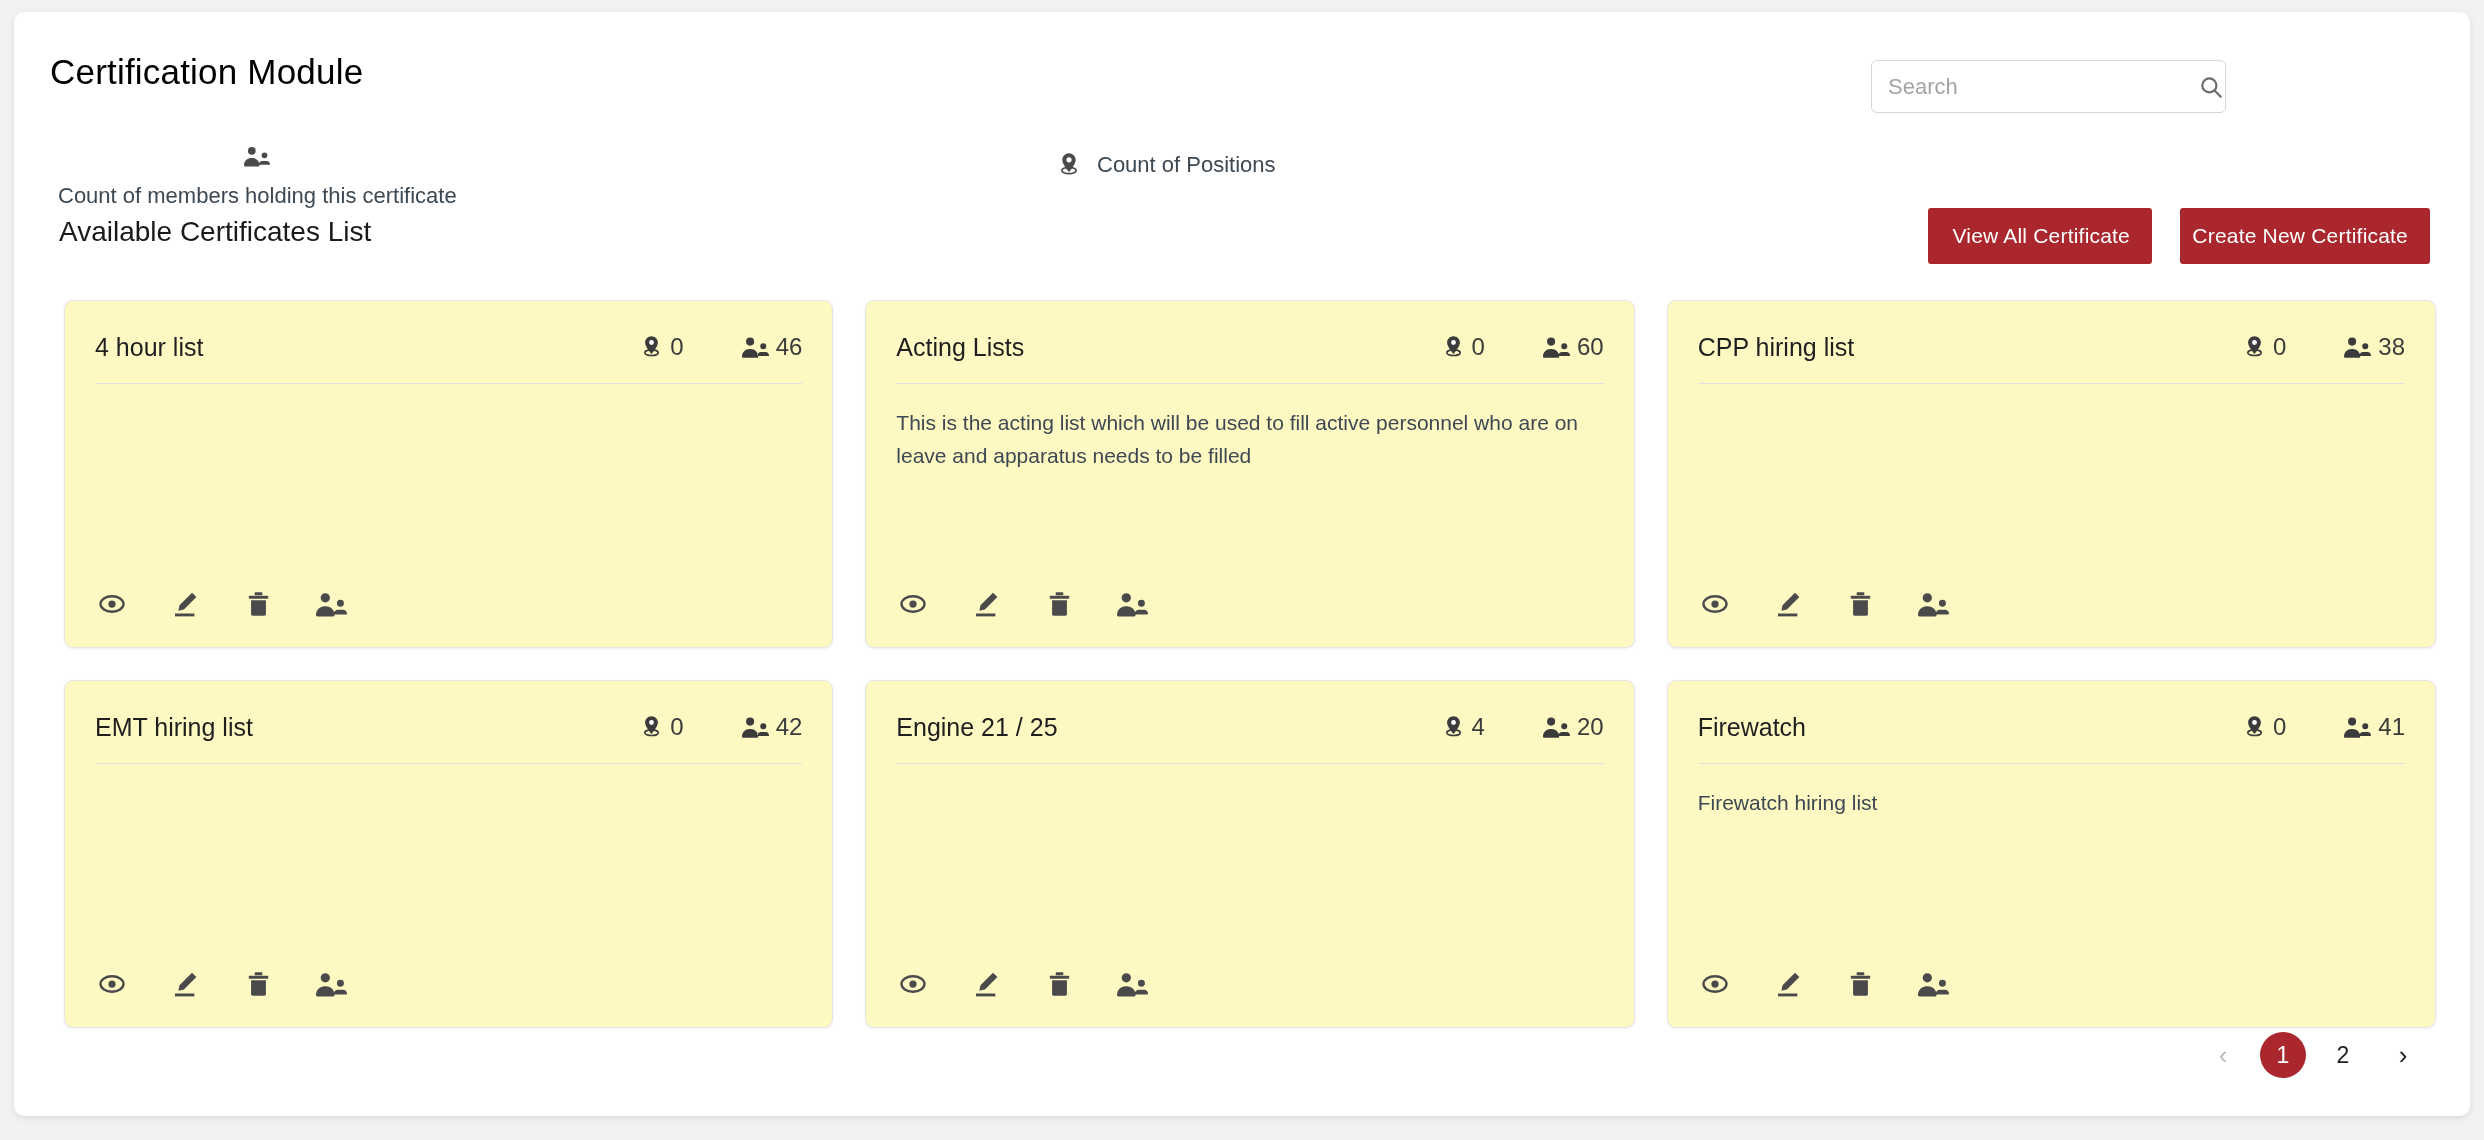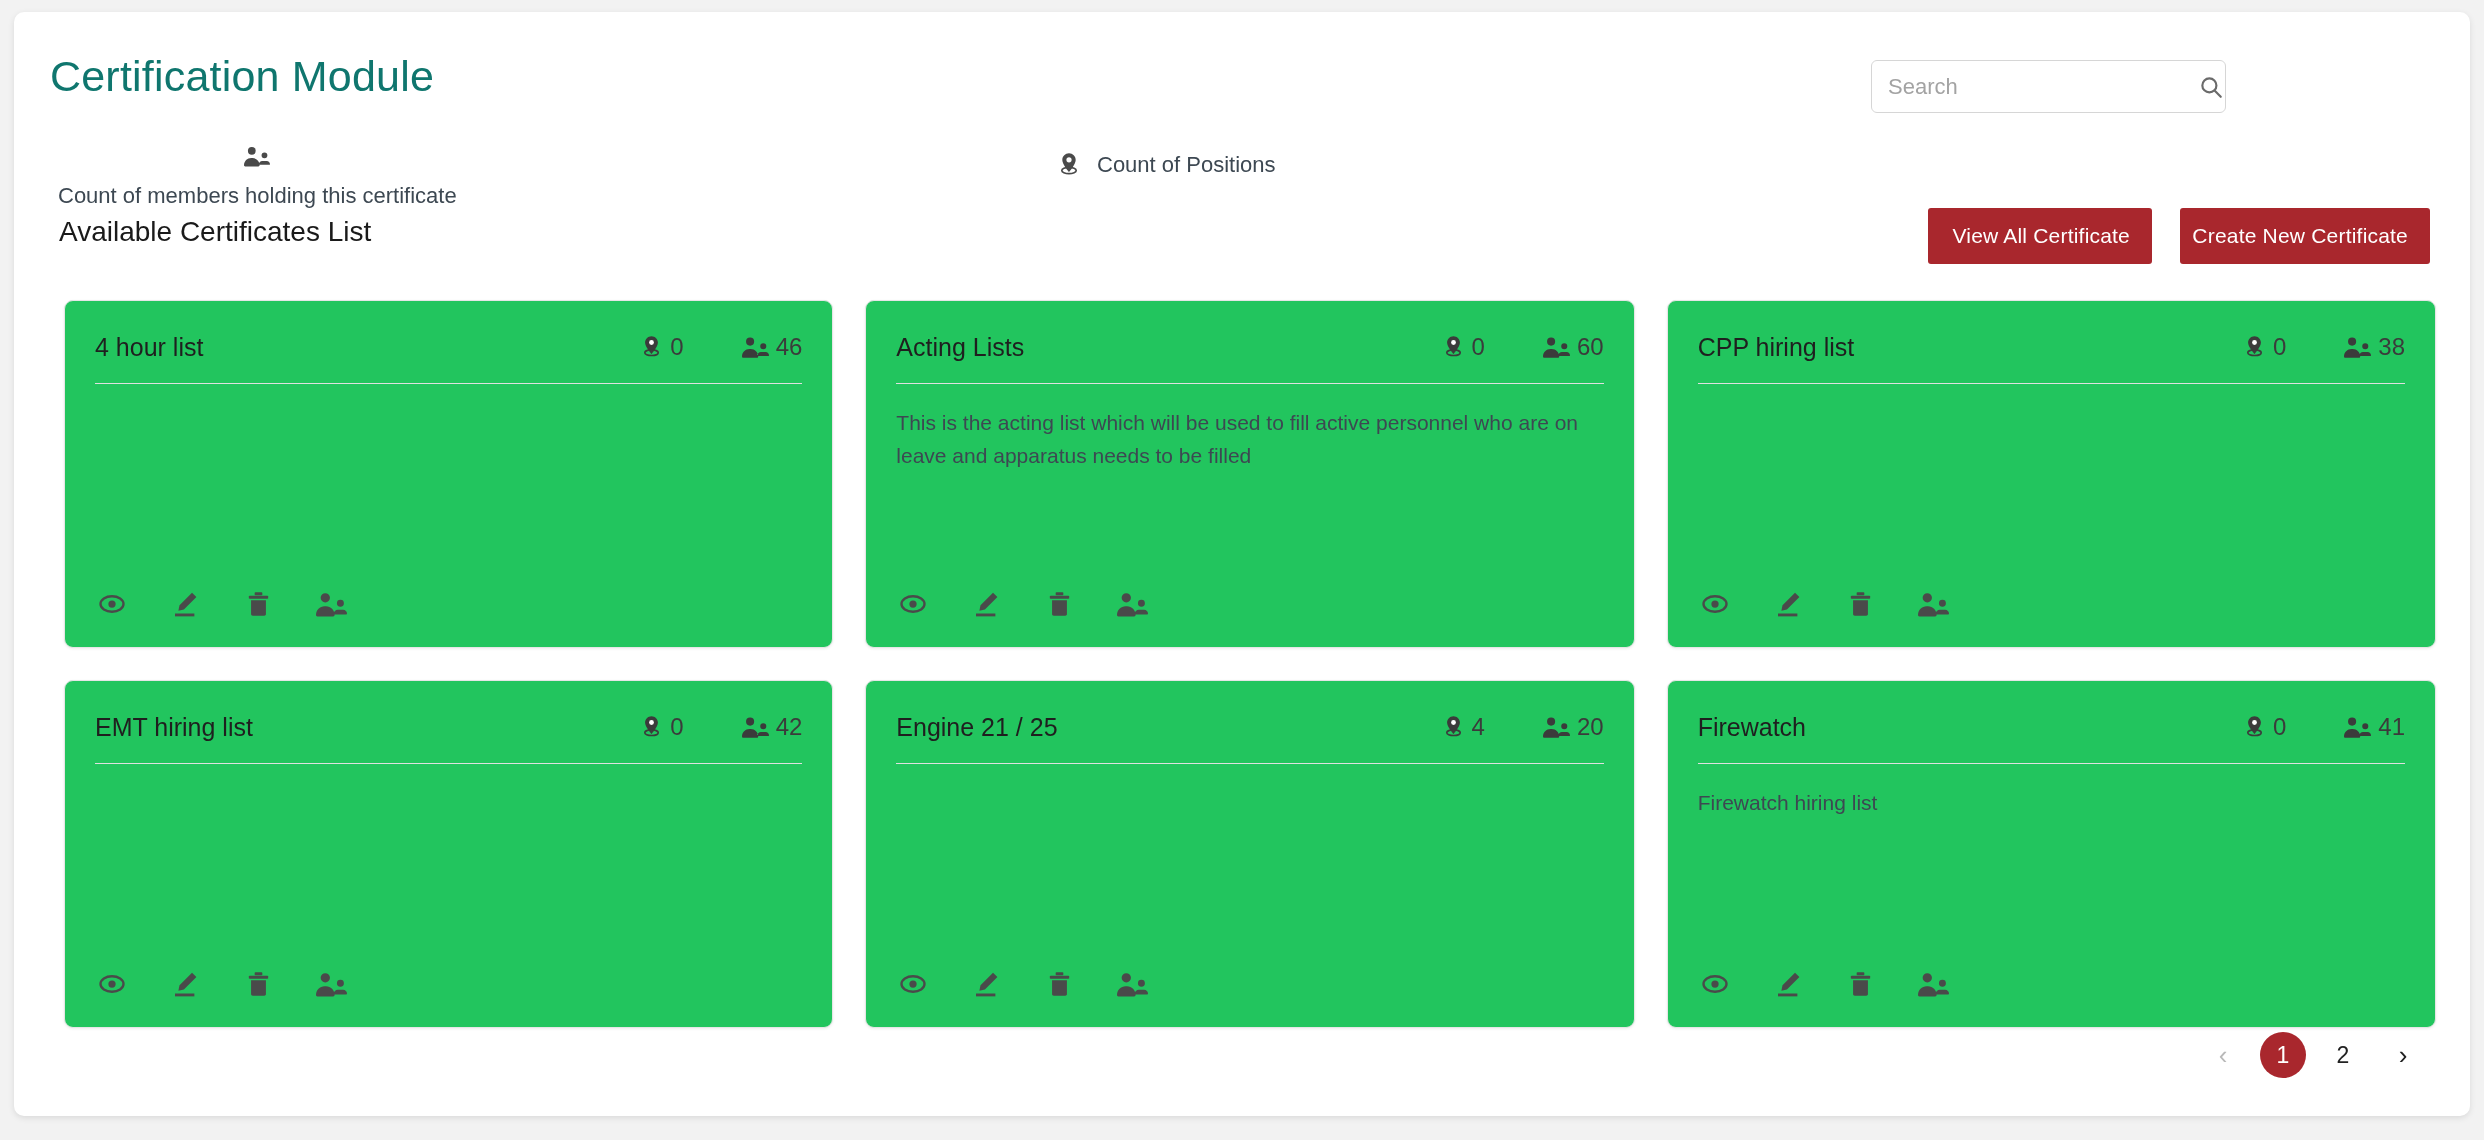--- a/index.html
+++ b/index.html
@@ -30,23 +30,23 @@
   .header-row {
     position: absolute;
     left: 0; top: 0;
     width: 100%;
     height: 110px;
   }
   .page-title {
     position: absolute;
     left: 36px;
     top: 40px;
-    font-size: 43px;
+    font-size: 35px;
     font-weight: 400;
-    color: #0f766e;
+    color: #000000;
     letter-spacing: 0.2px;
     white-space: nowrap;
   }
   .search-wrap {
     position: absolute;
     left: 1857px;
     top: 48px;
     width: 355px;
     height: 53px;
     border: 1px solid #d6d6d6;
@@ -140,21 +140,21 @@
   .cards-grid {
     position: absolute;
     left: 50px;
     top: 288px;
     width: 2372px;
     display: grid;
     grid-template-columns: repeat(3, 1fr);
     gap: 32px 32px;
   }
   .cert-card {
-    background: #22c55e;
+    background: #fef9c3;
     border: 1px solid #e6e6e6;
     border-radius: 9px;
     box-shadow: 0 1px 3px rgba(0,0,0,0.07);
     height: 348px;
     position: relative;
     padding: 0;
   }
   .card-head {
     display: flex;
     align-items: center;

